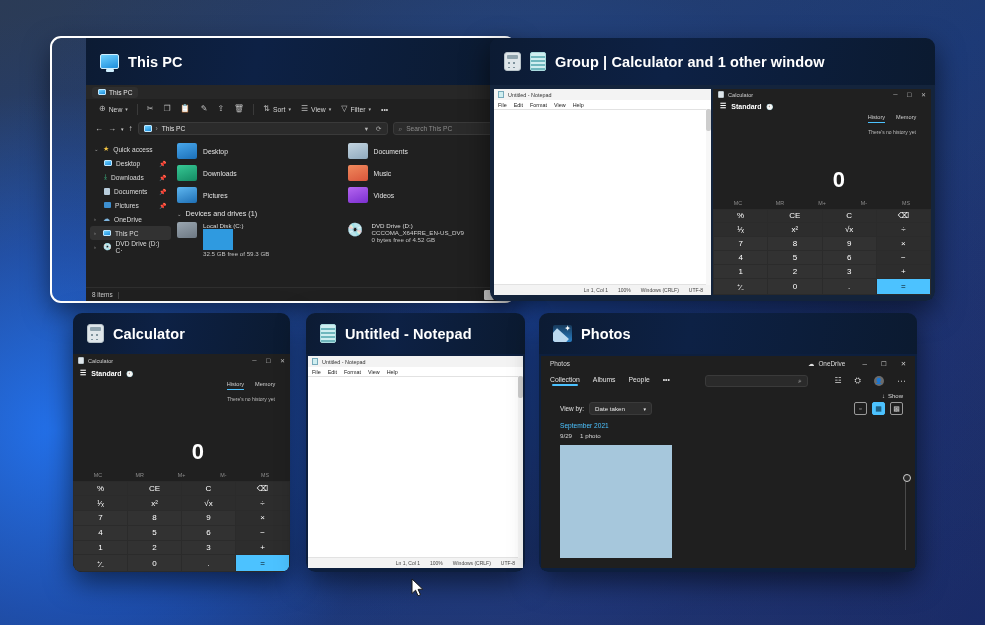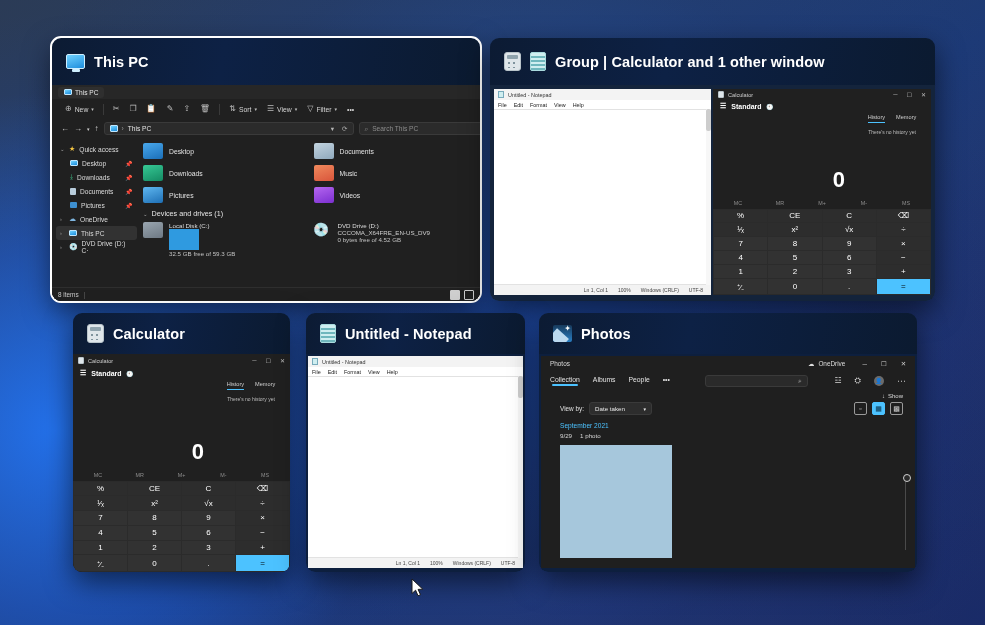--- a/index.html
+++ b/index.html
@@ -10,21 +10,21 @@
   }
   .bg{position:absolute;inset:0;
     background:
       radial-gradient(circle 520px at 55px 430px, rgba(35,115,240,.95) 0%, rgba(30,95,220,.55) 35%, rgba(25,60,150,.12) 65%, rgba(0,0,0,0) 80%),
       radial-gradient(circle 700px at 520px 300px, rgba(30,90,220,.45) 0%, rgba(22,55,140,.18) 50%, rgba(0,0,0,0) 78%),
       radial-gradient(circle 600px at 980px 620px, rgba(20,40,110,.75) 0%, rgba(20,40,110,.25) 55%, rgba(0,0,0,0) 80%),
       linear-gradient(145deg,#2b3b56 0%,#274068 30%,#1d3a76 55%,#24356b 78%,#2a3455 100%);
   }
   .tile{position:absolute;border-radius:9px;overflow:hidden;
     box-shadow:0 10px 28px rgba(0,0,0,.55);}
-  .tile.sel{outline:2px solid #ffffff;outline-offset:0px;}
+  .tile.sel{outline:2px solid #ffffff;outline-offset:0px;padding-left:34px;}
   .tile-hdr{display:flex;align-items:center;gap:9px;padding:0 14px;
     background:linear-gradient(100deg,#0c1b33 0%,#0d2145 40%,#0b1a30 100%);
     color:#fff;}
   .tile-title{font-size:14.5px;font-weight:600;letter-spacing:.1px;white-space:nowrap;}
   .tile-body{position:relative;background:#202020;overflow:hidden;}
 
   
   .ico{display:inline-block;flex:none;}
   .mon{width:19px;height:15px;border-radius:2px;background:linear-gradient(160deg,#6fd2ff,#1c8ddd);
        position:relative;border:1.5px solid #cfefff;box-sizing:border-box;}

